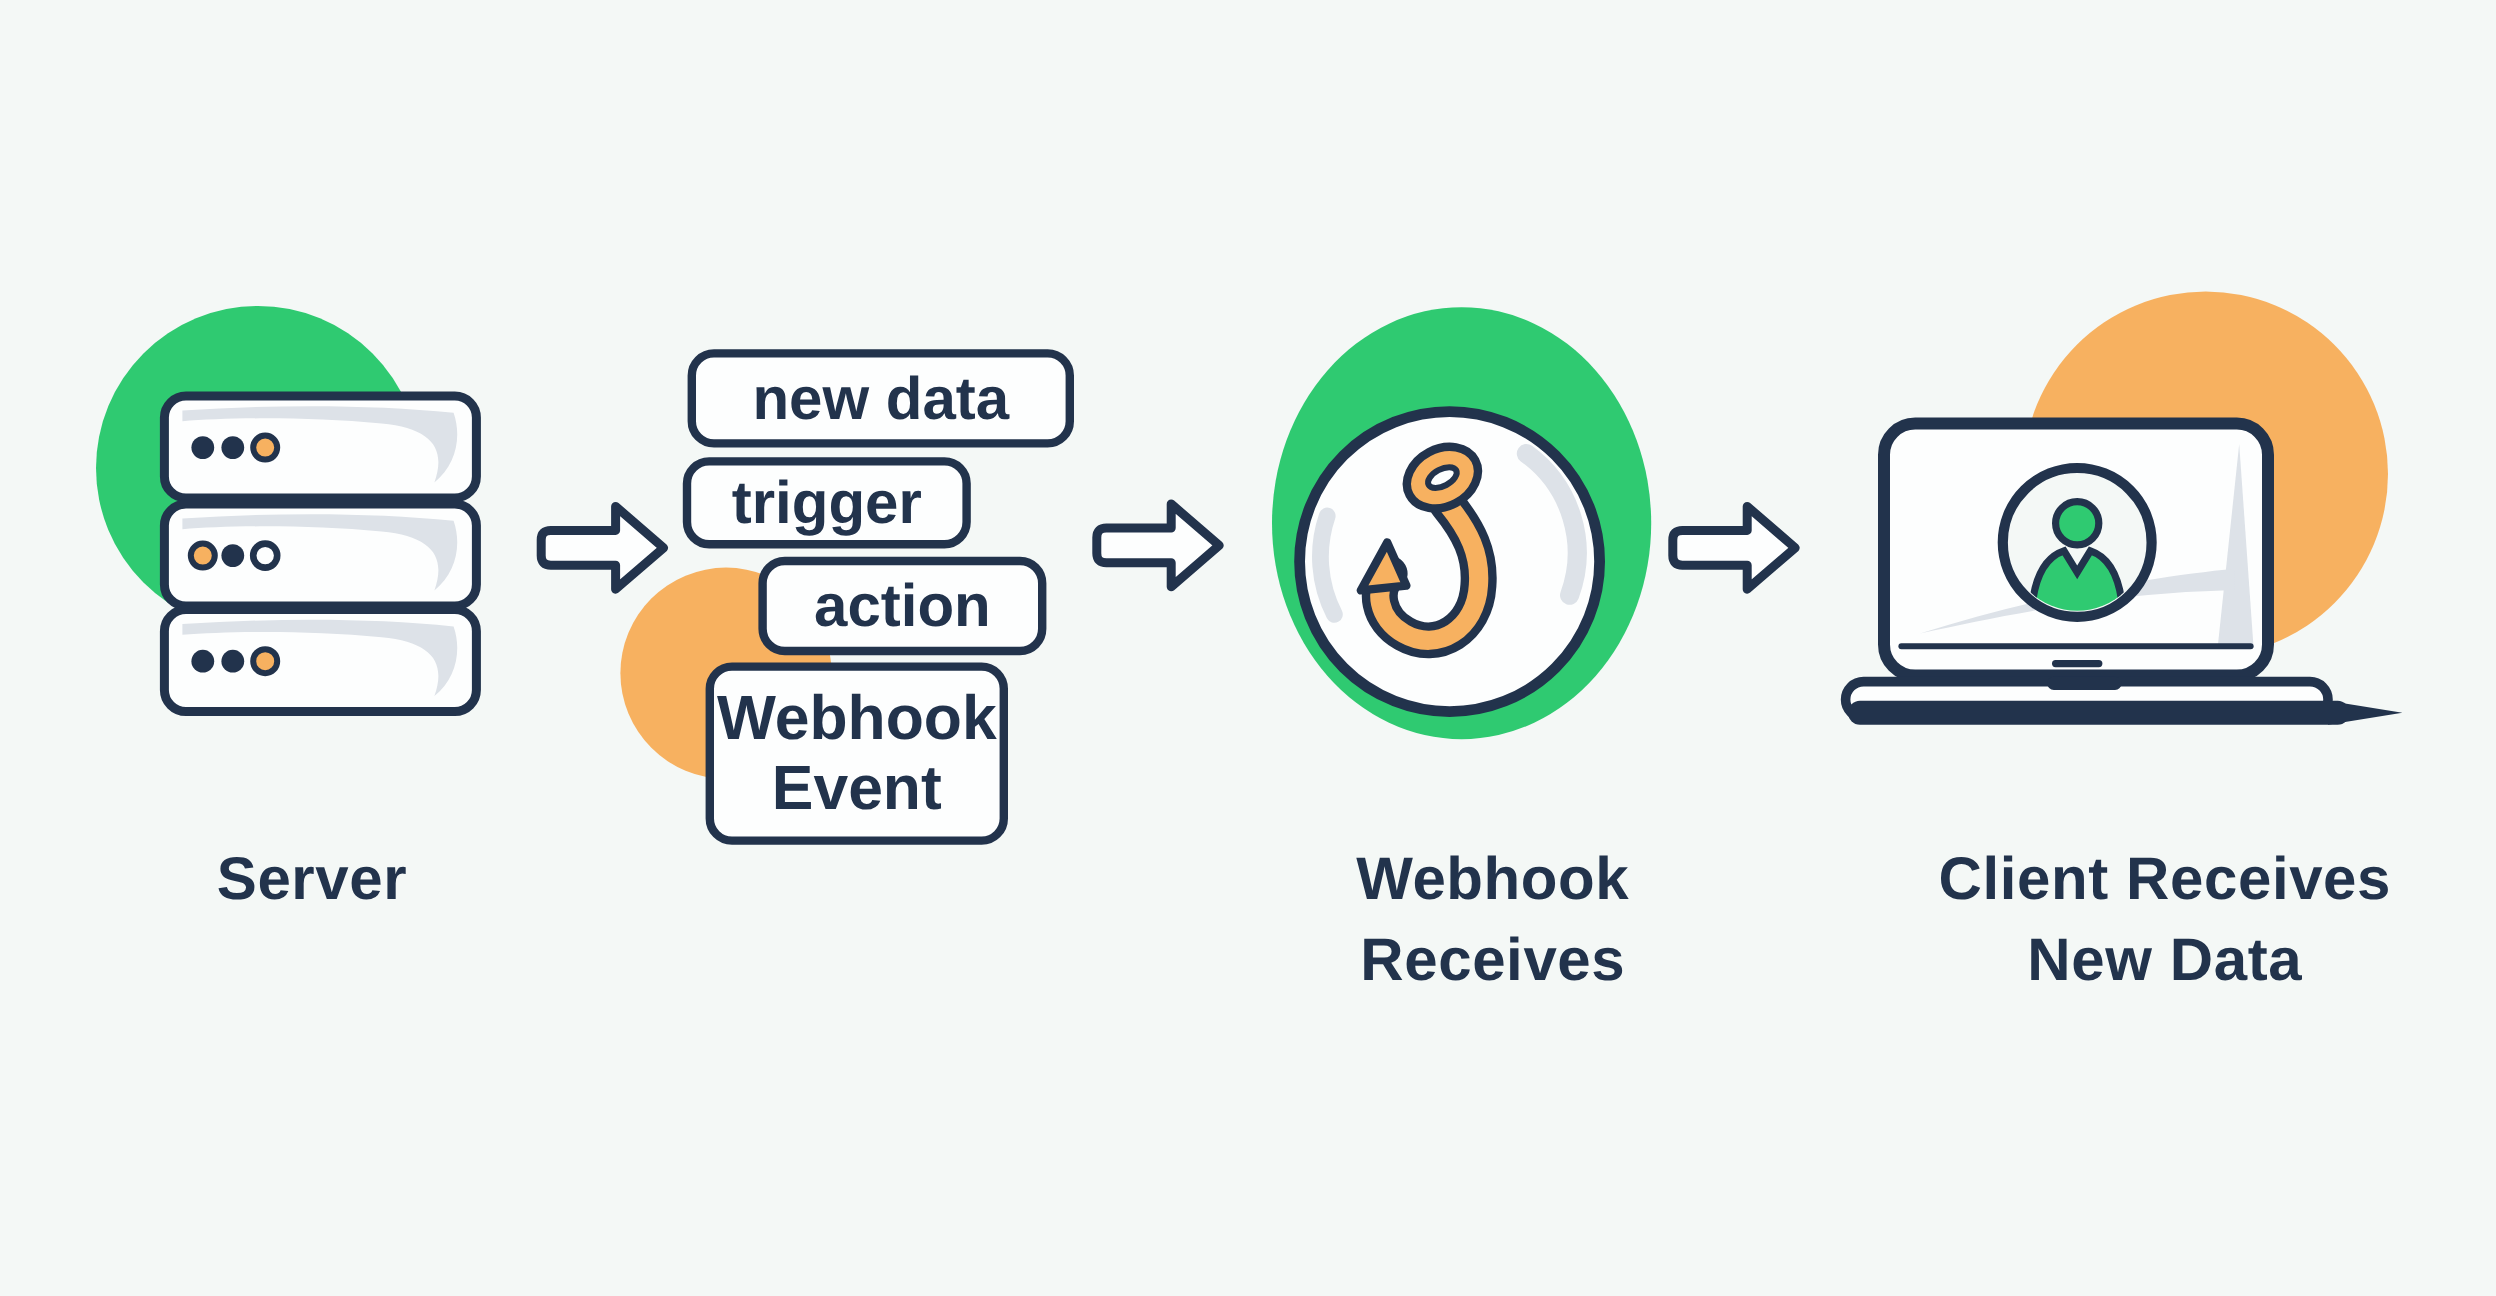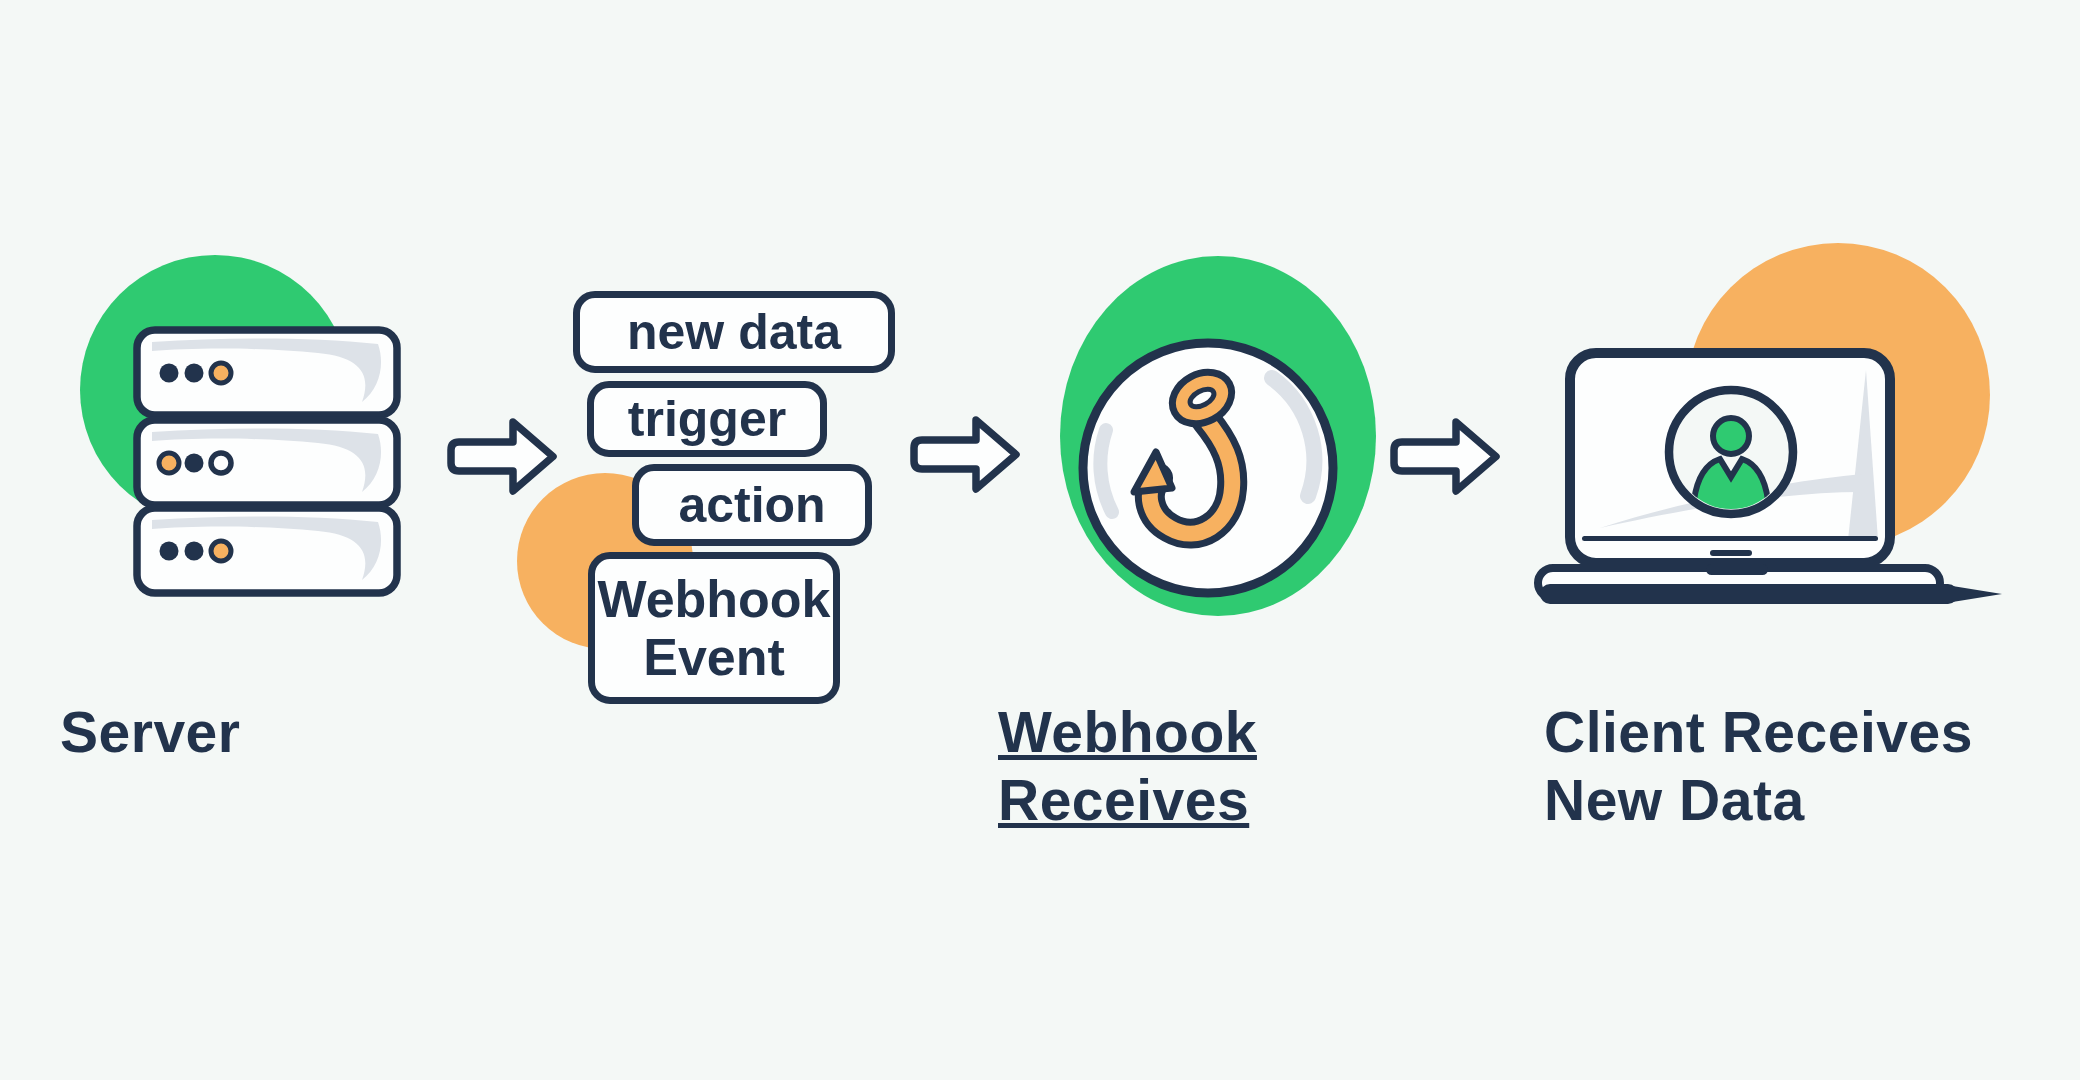--- a/index.html
+++ b/index.html
@@ -27,22 +27,22 @@
   .f-white{fill:var(--surface);}
   .f-gray{fill:var(--highlight-gray);}
   .f-bg{fill:var(--background);}
   .f-none{fill:none;}
   .s-navy{stroke:var(--navy);}
   .s-gray{stroke:var(--highlight-gray);}
 
   
   .step-label{
     position:absolute;
-    text-align:left;
-    font-size:57px;
+    text-align:center;
+    font-size:50px;
     line-height:68px;
     font-weight:700;
     letter-spacing:0.5px;
     color:var(--navy);
   }
 
   
   .pill{
     position:absolute;
     display:flex;
@@ -104,21 +104,21 @@
   <div class="step-label" style="left:60px;top:698px;width:400px;">Server</div>
 
   <svg class="abs arrow" style="left:445px;top:414px;" width="115" height="85" viewBox="0 0 115 85">
     <path d="M14,28 L68,28 L68,8 L108,42.5 L68,77 L68,57 L14,57 Q6,57 6,49 L6,36 Q6,28 14,28 Z" class="f-white s-navy" stroke-width="7.5" stroke-linejoin="round"></path>
   </svg>
 
   <div class="orange-circle" style="left:517px;top:473px;width:176px;height:176px;"></div>
 
   <div class="pill" style="left:573px;top:291px;width:322px;height:82px;">new data</div>
 
-  <div class="pill" style="left:587px;top:381px;width:240px;height:76px;">trigger</div>
+  <div class="pill" style="left:569px;top:381px;width:240px;height:76px;">trigger</div>
 
   <div class="pill" style="left:632px;top:464px;width:240px;height:82px;">action</div>
 
   <div class="pill" style="left:588px;top:552px;width:252px;height:152px;font-size:52px;padding:0 18px;">Webhook Event</div>
 
   <svg class="abs arrow" style="left:908px;top:412px;" width="115" height="85" viewBox="0 0 115 85">
     <path d="M14,28 L68,28 L68,8 L108,42.5 L68,77 L68,57 L14,57 Q6,57 6,49 L6,36 Q6,28 14,28 Z" class="f-white s-navy" stroke-width="7.5" stroke-linejoin="round"></path>
   </svg>
 
   <svg class="abs" style="left:1040px;top:230px;" width="360" height="390" viewBox="0 0 360 390">
@@ -128,21 +128,21 @@
     <path d="M72,282 A105,105 0 0 1 66,200" class="f-none s-gray" stroke-width="14" stroke-linecap="round"></path>
     <g>
       <path d="M166,190 C184,212 194,232 192,258 C190,294 158,314 130,298 C108,286 104,260 118,248" class="f-none s-navy" stroke-width="30" stroke-linecap="round"></path>
       <path d="M166,190 C184,212 194,232 192,258 C190,294 158,314 130,298 C108,286 104,260 118,248" fill="none" stroke="var(--orange)" stroke-width="16" stroke-linecap="round"></path>
       <path d="M132,258 L94,262 L116,222 Z" class="f-orange s-navy" stroke-width="7" stroke-linejoin="round"></path>
       <ellipse cx="162" cy="168" rx="31" ry="24" transform="rotate(-28 162 168)" class="f-orange s-navy" stroke-width="7"></ellipse>
       <ellipse cx="162" cy="168" rx="13" ry="7" transform="rotate(-28 162 168)" class="f-white s-navy" stroke-width="5"></ellipse>
     </g>
   </svg>
 
-  <div class="step-label" style="left:998px;top:698px;width:400px;text-decoration:underline;">
+  <div class="step-label" style="left:1044px;top:698px;width:400px;">
     <div>Webhook</div>
     <div>Receives</div>
   </div>
 
   <svg class="abs arrow" style="left:1388px;top:414px;" width="115" height="85" viewBox="0 0 115 85">
     <path d="M14,28 L68,28 L68,8 L108,42.5 L68,77 L68,57 L14,57 Q6,57 6,49 L6,36 Q6,28 14,28 Z" class="f-white s-navy" stroke-width="7.5" stroke-linejoin="round"></path>
   </svg>
 
   <svg class="abs" style="left:1500px;top:230px;" width="520" height="390" viewBox="0 0 520 390">
     <circle cx="338" cy="165" r="152" class="f-orange"></circle>

